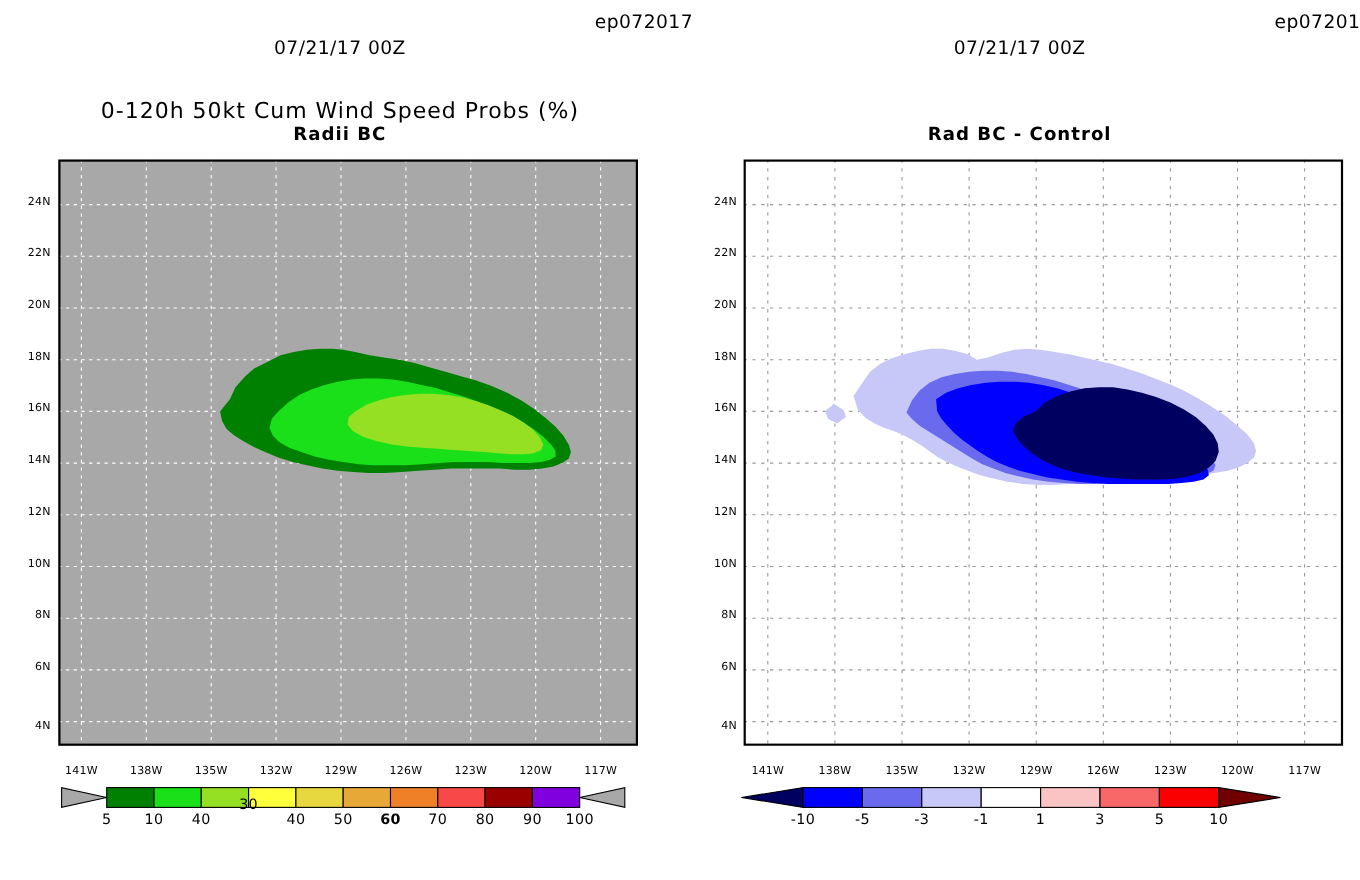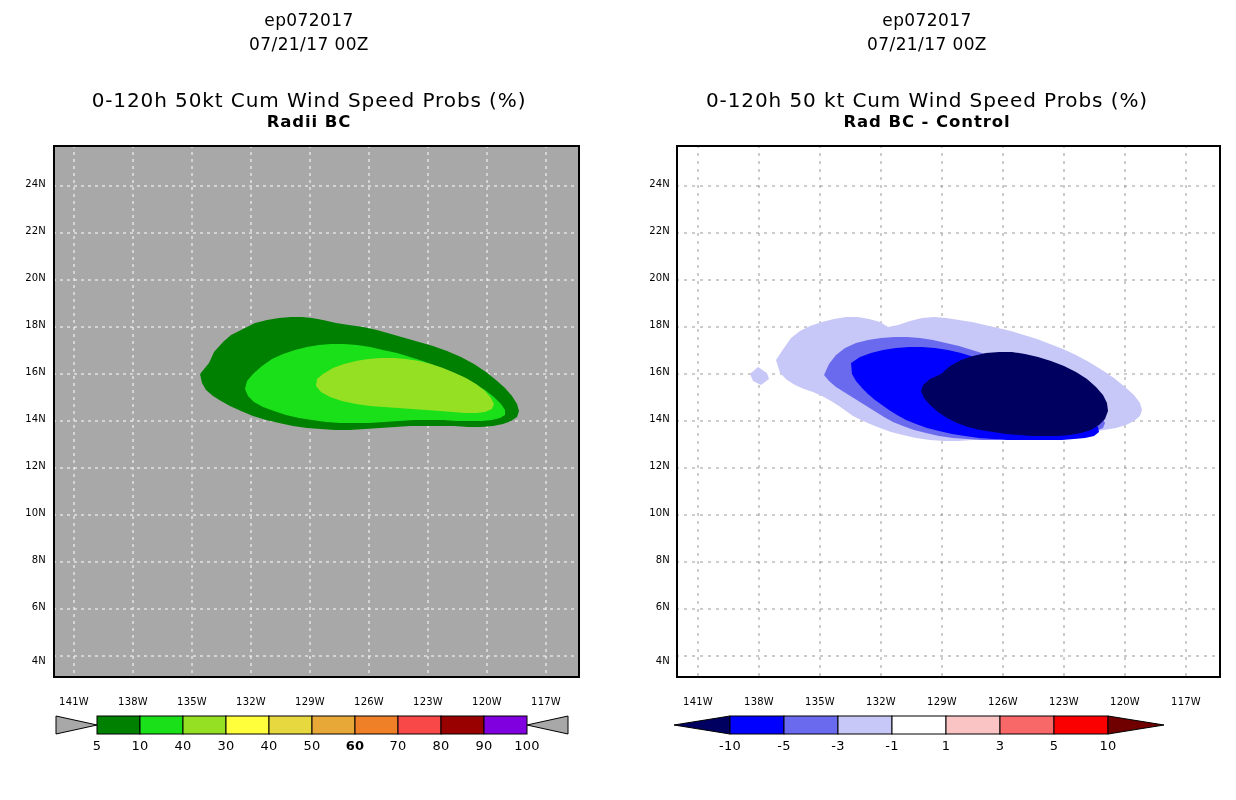--- a/index.html
+++ b/index.html
@@ -1,21 +1,21 @@
 <!DOCTYPE html>
 <html><head>
 <meta charset="utf-8">
 <style>
   html,body{margin:0;padding:0;background:#ffffff;}
   body{width:1236px;height:800px;font-family:"DejaVu Sans",sans-serif;color:#000;overflow:hidden;}
   .page{position:relative;width:1236px;height:800px;}
   .panel{position:absolute;top:0;height:800px;width:618px;}
   .panel.left{left:0;}
   .panel.right{left:618px;}
-  .t-id{position:absolute;top:10px;left:0;width:618px;text-align:center;font-size:17px;letter-spacing:.4px;}
+  .t-id{position:absolute;top:10px;left:0;width:618px;text-align:right;font-size:17px;letter-spacing:.4px;padding-left:12px;}
   .t-date{position:absolute;top:34px;left:0;width:618px;text-align:center;font-size:17px;letter-spacing:.4px;}
   .t-main{position:absolute;top:88px;left:0;width:618px;text-align:center;font-size:20px;letter-spacing:.9px;}
   .t-sub{position:absolute;top:112px;left:0;width:618px;text-align:center;font-size:16.5px;letter-spacing:.9px;font-weight:bold;}
   .plotwrap{position:absolute;}
   .axlabel{position:absolute;font-size:10px;letter-spacing:.2px;}
   .ylab{text-align:right;}
   .xlab{text-align:center;}
   .cbwrap{position:absolute;}
   .cblabel{position:absolute;font-size:13px;text-align:center;letter-spacing:.3px;}
   svg{display:block;}
@@ -113,36 +113,35 @@
           <rect x="315" y="4" width="43" height="18" fill="#f08028"></rect>
           <rect x="358" y="4" width="43" height="18" fill="#f84848"></rect>
           <rect x="401" y="4" width="43" height="18" fill="#990000"></rect>
           <rect x="444" y="4" width="43" height="18" fill="#8000e0"></rect>
         </g>
         <polygon points="487,13 528,4 528,22" fill="#a8a8a8" stroke="#000" stroke-width="1"></polygon>
       </svg>
       <div class="cblabel" style="left:37px;top:26px;width:40px;">5</div>
       <div class="cblabel" style="left:80px;top:26px;width:40px;">10</div>
       <div class="cblabel" style="left:123px;top:26px;width:40px;">40</div>
-      <div class="cblabel" style="left:166px;top:26px;width:40px;">30</div>
+      <div class="cblabel" style="left:166px;top:12px;width:40px;">30</div>
       <div class="cblabel" style="left:209px;top:26px;width:40px;">40</div>
       <div class="cblabel" style="left:252px;top:26px;width:40px;">50</div>
       <div class="cblabel" style="left:295px;top:26px;width:40px;font-weight:bold;">60</div>
       <div class="cblabel" style="left:338px;top:26px;width:40px;">70</div>
       <div class="cblabel" style="left:381px;top:26px;width:40px;">80</div>
       <div class="cblabel" style="left:424px;top:26px;width:40px;">90</div>
       <div class="cblabel" style="left:467px;top:26px;width:40px;">100</div>
     </div>
   </div>
 
   <div class="panel right">
 
     <div class="t-id">ep072017</div>
     <div class="t-date">07/21/17 00Z</div>
-    <div class="t-main">0-120h 50 kt Cum Wind Speed Probs (%)</div>
     <div class="t-sub">Rad BC - Control</div>
 
     <div class="plotwrap" style="left:58px;top:145px;">
       <svg width="545" height="533" viewBox="0 0 545 533">
         <rect x="0" y="0" width="545" height="533" fill="#ffffff"></rect>
         <g stroke="#999999" stroke-width="1" stroke-dasharray="3,5">
           <line x1="22" y1="0" x2="22" y2="533"></line>
           <line x1="83" y1="0" x2="83" y2="533"></line>
           <line x1="144" y1="0" x2="144" y2="533"></line>
           <line x1="205" y1="0" x2="205" y2="533"></line>

